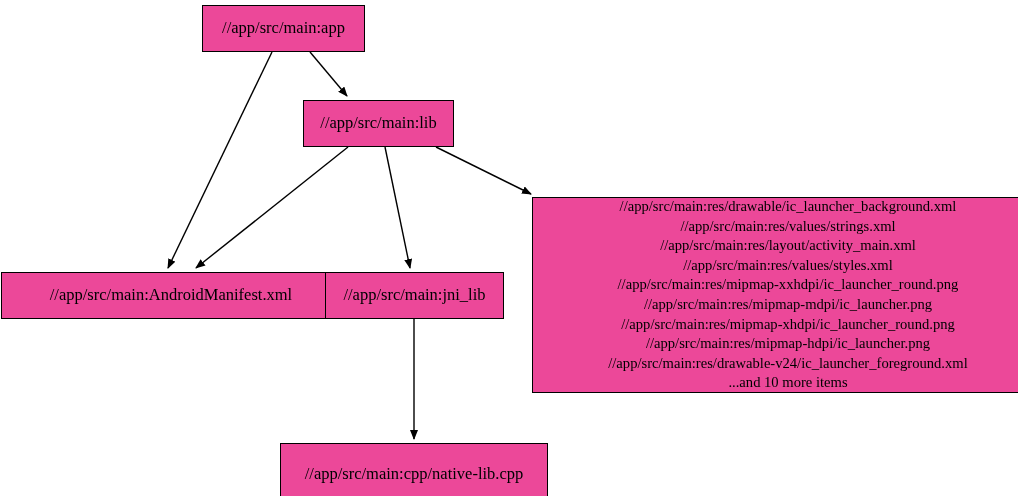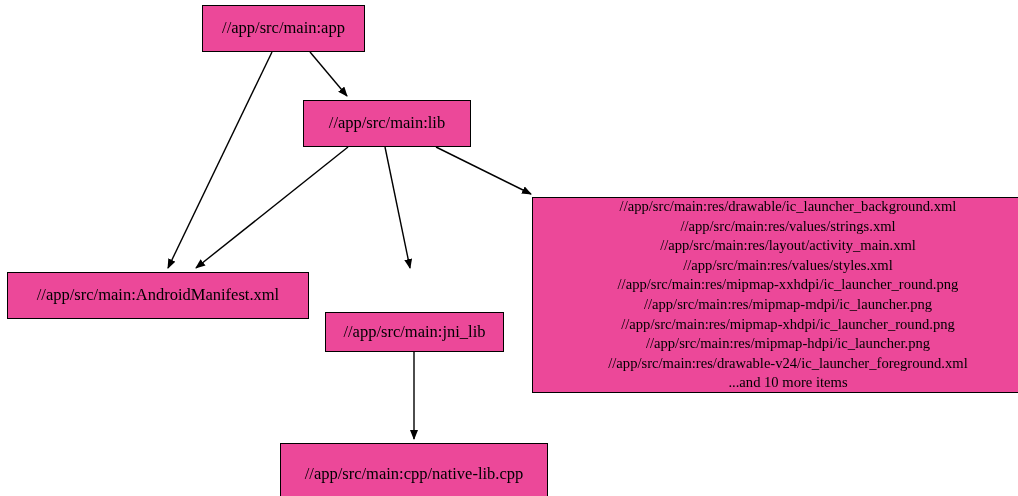--- a/index.html
+++ b/index.html
@@ -53,23 +53,23 @@
   }
   .multi-line {
     align-items: center;
   }
   .multi-line .node-label {
     font-size: 14.6px;
     line-height: 19.6px;
   }
   
   #node-app        { left: 202px; top: 5px;   width: 163px; height: 47px; }
-  #node-lib        { left: 303px; top: 100px; width: 168px; height: 47px; }
-  #node-manifest   { left: 7px;   top: 272px; width: 302px; height: 47px; }
-  #node-jni        { left: 325px; top: 272px; width: 179px; height: 40px; margin-top: 40px; }
+  #node-lib        { left: 303px; top: 100px; width: 151px; height: 47px; }
+  #node-manifest   { left: 1px;   top: 272px; width: 340px; height: 47px; }
+  #node-jni        { left: 325px; top: 272px; width: 179px; height: 47px; }
   #node-res        { left: 532px; top: 197px; width: 512px; height: 196px; }
   #node-nativelib  { left: 280px; top: 443px; width: 268px; height: 62px; font-family: Liberation Serif, serif; }
 </style>
 </head>
 <body>
 
 <div id="graph-canvas">
 
   <svg id="edge-layer" viewBox="0 0 1018 496" width="1018" height="496" xmlns="http://www.w3.org/2000/svg">
     <defs>

